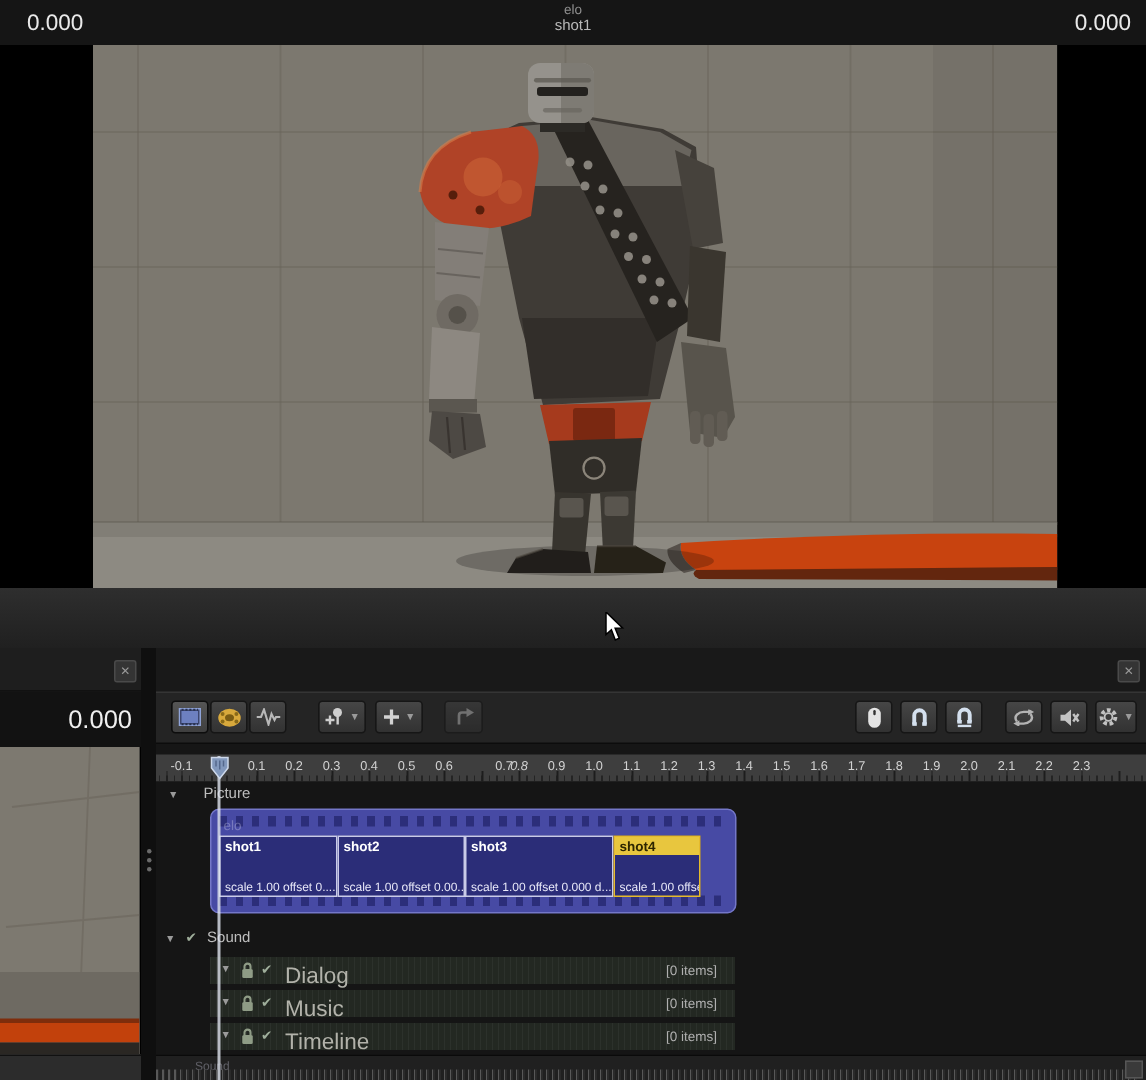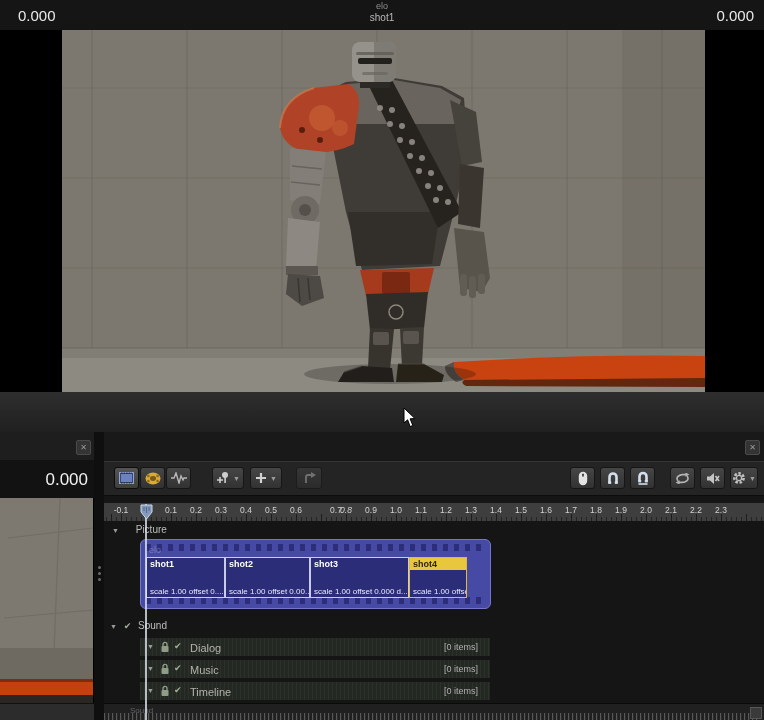--- a/index.html
+++ b/index.html
@@ -56,21 +56,21 @@
   .sprockets{position:absolute;left:5px;right:5px;height:7px;
       background:repeating-linear-gradient(90deg,#2c2e7a 0 5px,transparent 5px 11px);}
   .ghost{color:rgba(225,225,245,0.32);font-size:9px;}
   .clip{position:absolute;top:17px;height:41px;background:#2b2d78;border:1px solid #c9cbe8;box-sizing:border-box;overflow:hidden;}
   .clip .title{font-size:9px;font-weight:bold;color:#fff;padding:1px 3px;white-space:nowrap;}
   .clip .props{position:absolute;left:3px;bottom:1px;font-size:8px;color:#e8e8f8;white-space:nowrap;}
   .clip.selected{border:1px solid #e5ba2c;}
   .clip.selected .title{background:#e8c63e;color:#2e2600;margin:0;}
   .soundrow{position:absolute;left:36px;width:350px;height:18px;background:#232822;
       background-image:repeating-linear-gradient(90deg,rgba(255,255,255,0.045) 0 1px,transparent 1px 4px);}
-  .soundrow .rlabel{position:absolute;left:50px;top:4px;font-size:11px;color:#b2b2aa;}
+  .soundrow .rlabel{position:absolute;left:50px;top:4px;font-size:15px;color:#b2b2aa;}
   .soundrow .count{position:absolute;right:12px;top:4px;font-size:9px;color:#b0b0b0;}
   
   #tl-bottom{left:0;top:271px;width:660px;height:17px;background:#202020;border-top:1px solid #0a0a0a;}
   #tl-bottom .ticks{position:absolute;left:0;bottom:1px;width:656px;height:7px;
       background:repeating-linear-gradient(90deg,#585858 0 1px,#2a2a2a 1px 2px,transparent 2px 4px);}
   
   #playhead-line{left:145px;top:504px;width:1.5px;height:216px;background:rgba(222,228,238,0.8);z-index:30;}
   #playhead-marker{left:139px;top:504px;z-index:31;}
   #cursor{left:403px;top:408px;z-index:50;}
   .icon-svg{display:block;}

